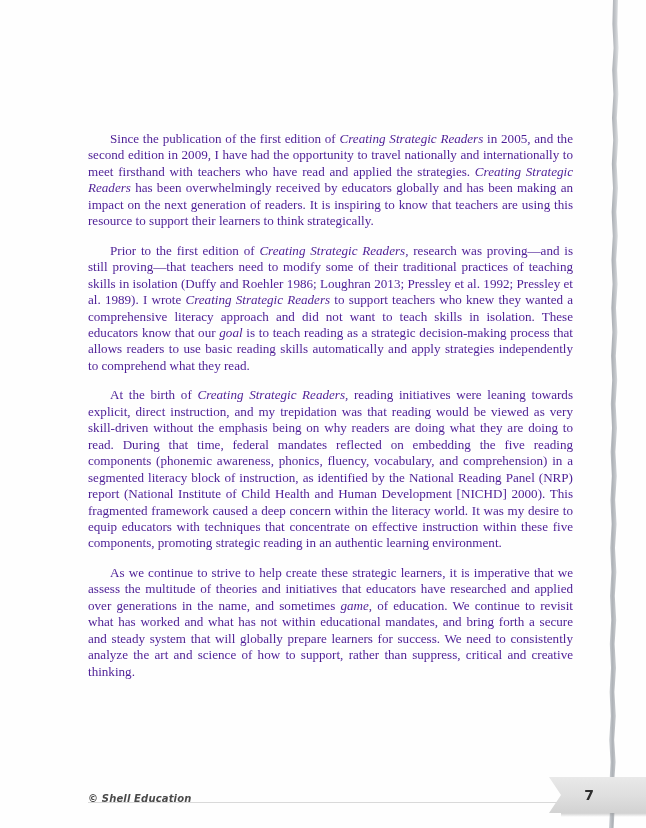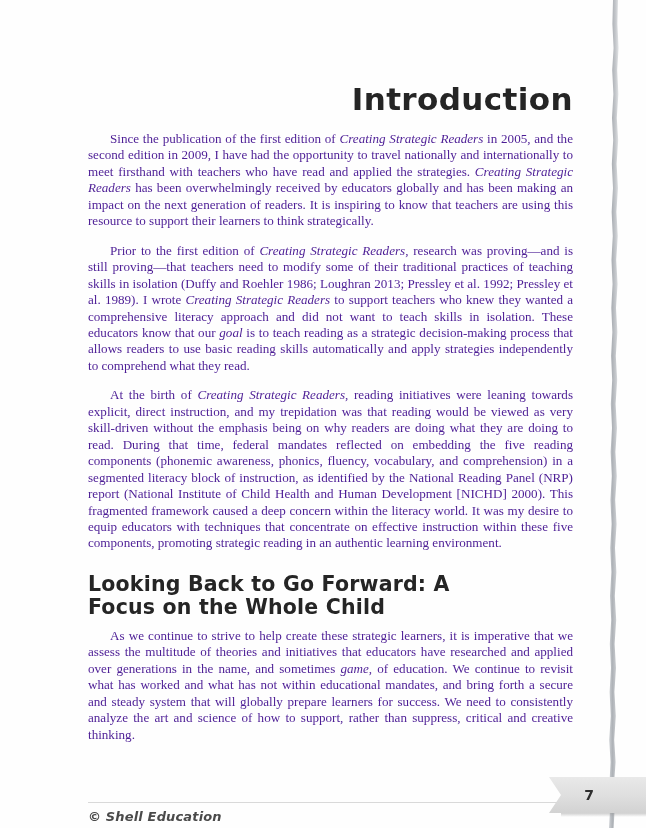--- a/index.html
+++ b/index.html
@@ -99,24 +99,23 @@
     height: 1px;
     background: #d9d9d9;
   }
   .footer-left {
     position: absolute;
     left: 88px;
     top: 13px;
     font-family: "DejaVu Sans", sans-serif;
     font-style: italic;
     font-weight: bold;
-    font-size: 13px;
+    font-size: 10px;
     color: #4a4a4a;
     letter-spacing: 0.15px;
-    margin-top: 16px;
   }
   .footer-right {
     position: absolute;
     right: 103px;
     top: 13px;
     font-family: "DejaVu Sans", sans-serif;
     font-style: italic;
     font-weight: bold;
     font-size: 8.3px;
     color: #4a4a4a;
@@ -182,28 +181,26 @@
       L8.2,740 L9.6,762 L8.0,784 L8.8,806 L7.6,828
       L3.0,828
       L4.2,806 L3.4,784 L4.6,762 L3.2,740 L4.8,716 L3.6,692
       L5.0,668 L3.8,644 L5.2,620 L4.0,596 L5.4,572 L4.2,548
       L5.6,524 L4.4,500 L5.8,476 L4.6,452 L6.0,428 L4.8,404
       L6.2,380 L5.0,356 L6.4,332 L5.2,308 L6.6,284 L5.4,260
       L6.8,236 L5.6,212 L7.0,188 L5.8,164 L7.2,140 L6.0,118
       L7.4,94 L6.2,70 L7.6,48 L6.4,24 Z"></path>
   </svg>
 
-  <h1 class="page-title">Introduction</h1>
 
   <div class="content">
     <p class="body-para">Since the publication of the first edition of <i>Creating Strategic Readers</i> in 2005, and the second edition in 2009, I have had the opportunity to travel nationally and internationally to meet firsthand with teachers who have read and applied the strategies. <i>Creating Strategic Readers</i> has been overwhelmingly received by educators globally and has been making an impact on the next generation of readers. It is inspiring to know that teachers are using this resource to support their learners to think strategically.</p>
     <p class="body-para">Prior to the first edition of <i>Creating Strategic Readers</i>, research was proving—and is still proving—that teachers need to modify some of their traditional practices of teaching skills in isolation (Duffy and Roehler 1986; Loughran 2013; Pressley et al. 1992; Pressley et al. 1989). I wrote <i>Creating Strategic Readers</i> to support teachers who knew they wanted a comprehensive literacy approach and did not want to teach skills in isolation. These educators know that our <i>goal</i> is to teach reading as a strategic decision-making process that allows readers to use basic reading skills automatically and apply strategies independently to comprehend what they read.</p>
     <p class="body-para">At the birth of <i>Creating Strategic Readers</i>, reading initiatives were leaning towards explicit, direct instruction, and my trepidation was that reading would be viewed as very skill-driven without the emphasis being on why readers are doing what they are doing to read. During that time, federal mandates reflected on embedding the five reading components (phonemic awareness, phonics, fluency, vocabulary, and comprehension) in a segmented literacy block of instruction, as identified by the National Reading Panel (NRP) report (National Institute of Child Health and Human Development [NICHD] 2000). This fragmented framework caused a deep concern within the literacy world. It was my desire to equip educators with techniques that concentrate on effective instruction within these five components, promoting strategic reading in an authentic learning environment.</p>
 
-    <h2 class="section-heading">Looking Back to Go Forward: A Focus on the Whole Child</h2>
 
     <p class="body-para">As we continue to strive to help create these strategic learners, it is imperative that we assess the multitude of theories and initiatives that educators have researched and applied over generations in the name, and sometimes <i>game</i>, of education. We continue to revisit what has worked and what has not within educational mandates, and bring forth a secure and steady system that will globally prepare learners for success. We need to consistently analyze the art and science of how to support, rather than suppress, critical and creative thinking.</p>
   </div>
 
   <div class="footer">
     <div class="footer-rule"></div>
     <div class="footer-left">© Shell Education</div>
   </div>
 
   <div class="page-tab"></div>

